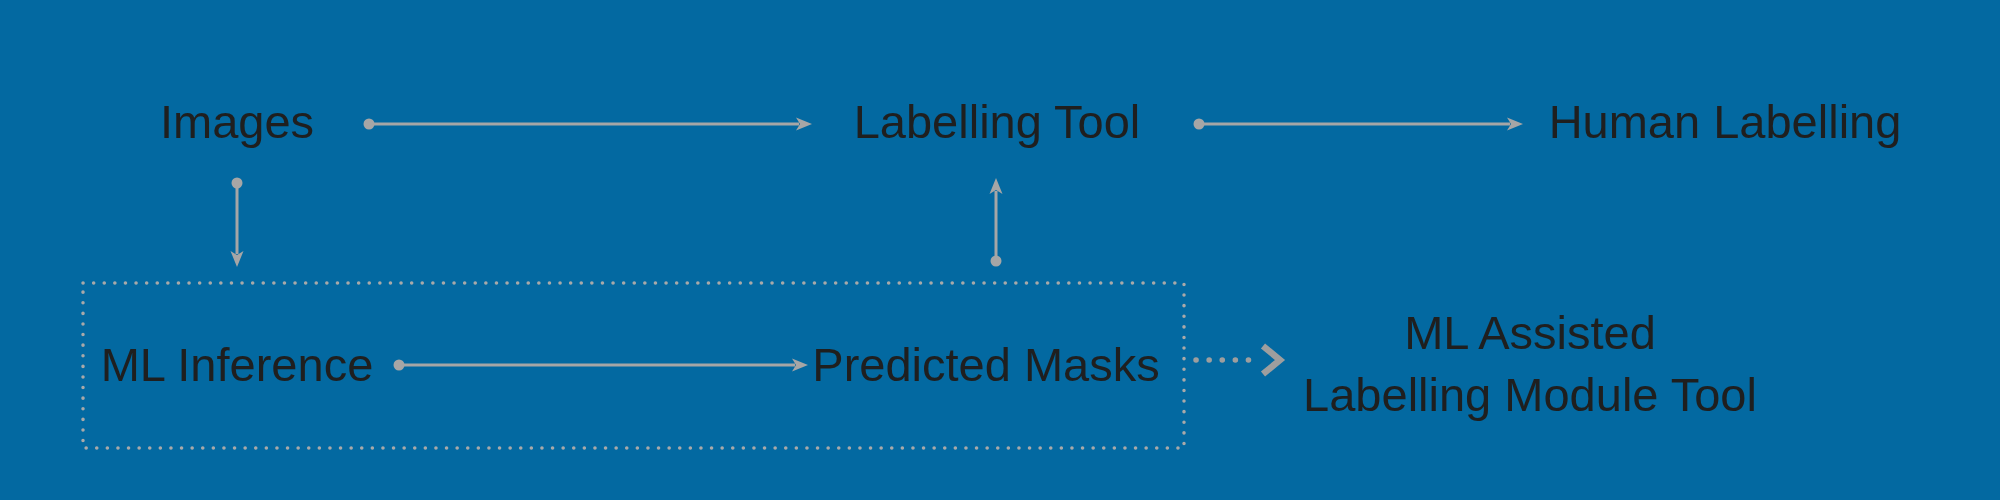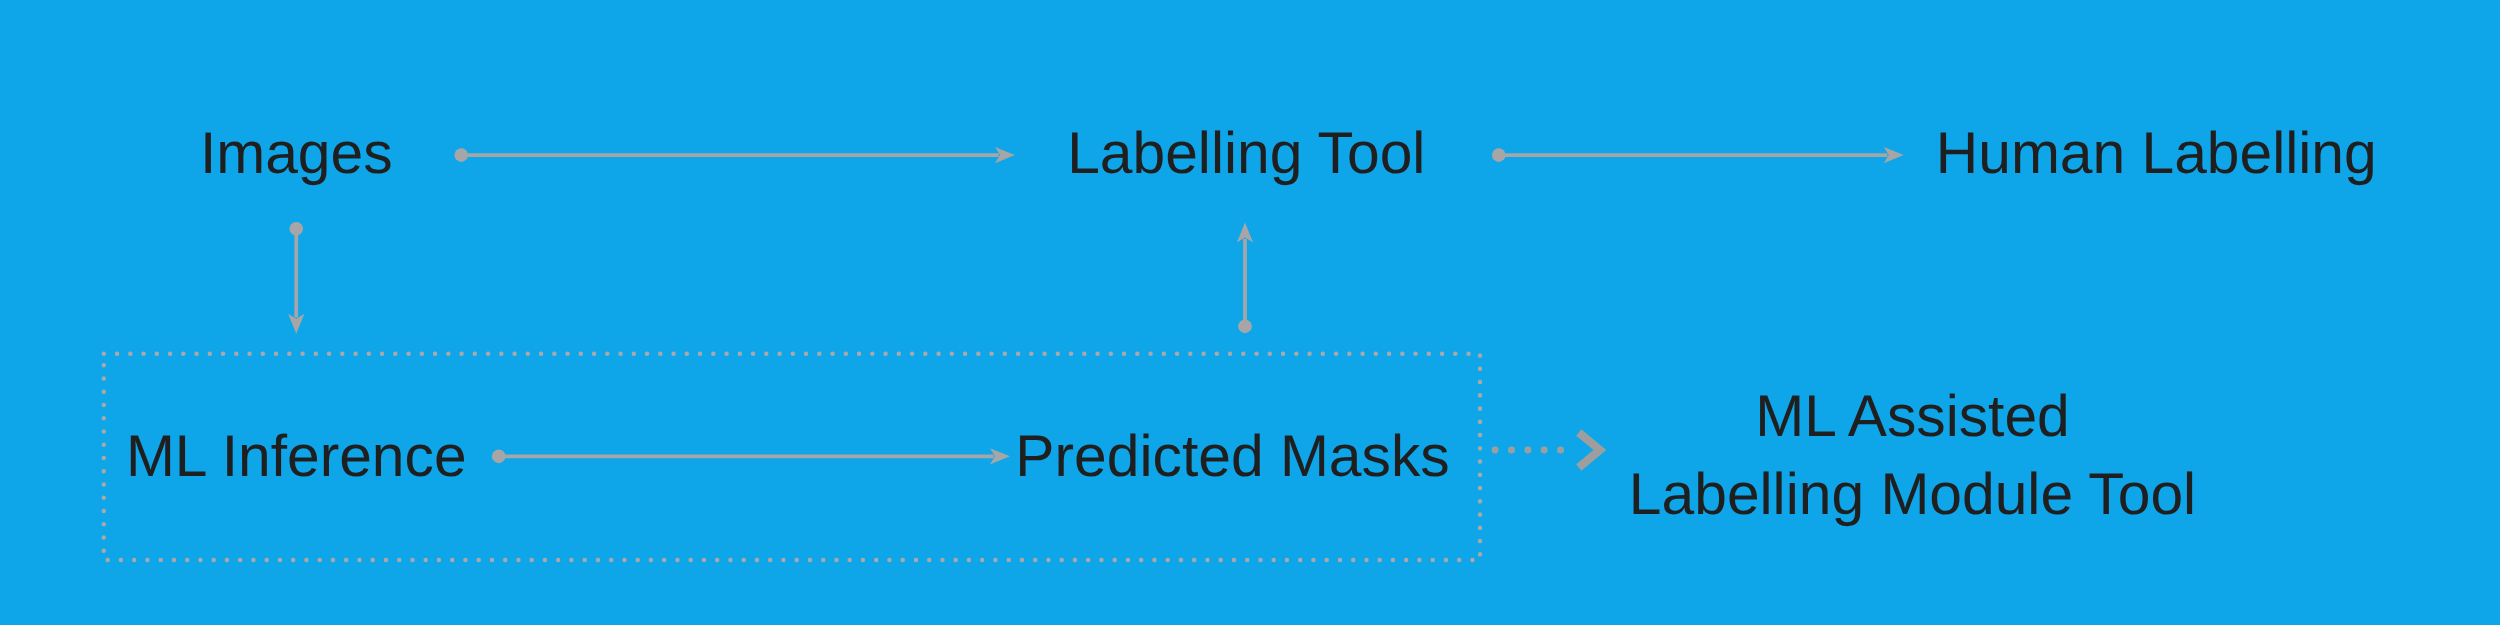--- a/index.html
+++ b/index.html
@@ -4,21 +4,21 @@
 <style>
   html, body {
     margin: 0;
     padding: 0;
     background: #ffffff;
   }
   .canvas {
     position: relative;
     width: 2000px;
     height: 500px;
-    background: #0ea5e9;
+    background: #0369a1;
     overflow: hidden;
   }
   svg text {
     font-family: "Liberation Sans", sans-serif;
     font-weight: 300;
     font-size: 47px;
     fill: #1f1f1f;
   }
 </style>
 </head>

